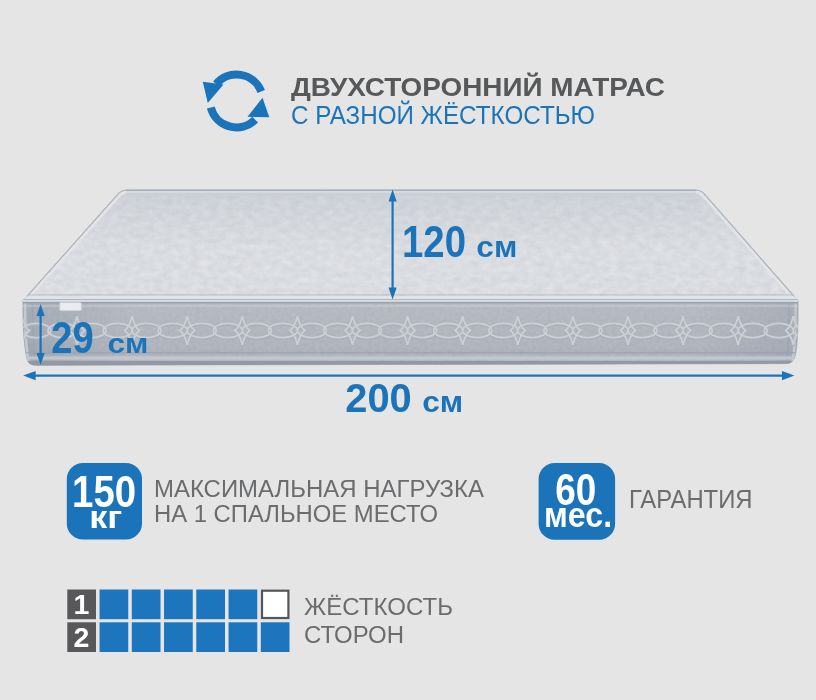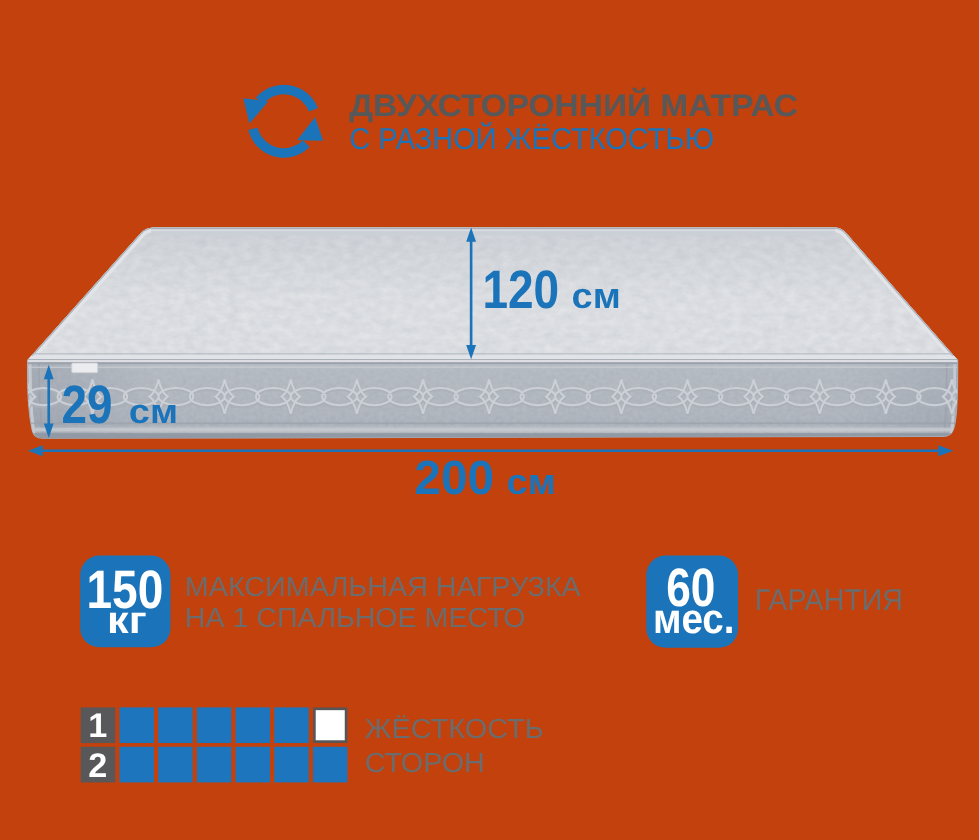--- a/index.html
+++ b/index.html
@@ -1,16 +1,16 @@
 <!DOCTYPE html>
 <html><head>
 <meta charset="utf-8">
 <style>
   html,body{margin:0;padding:0;background:#ffffff;}
-  .page{position:relative;width:816px;height:700px;background:#c2410c;font-family:"Liberation Sans", sans-serif;overflow:hidden;}
+  .page{position:relative;width:816px;height:700px;background:#e5e5e5;font-family:"Liberation Sans", sans-serif;overflow:hidden;}
   svg{display:block;}
 </style>
 </head>
 <body>
 <div class="page">
 <svg width="816" height="700" viewBox="0 0 816 700">
 <defs>
   <filter id="fabTop" x="-5%" y="-5%" width="110%" height="110%">
     <feTurbulence type="fractalNoise" baseFrequency="0.11 0.18" numOctaves="4" seed="11" result="n"></feTurbulence>
     <feColorMatrix in="n" type="matrix" values="0 0 0 0 0.91  0 0 0 0 0.92  0 0 0 0 0.93  0 0 0 0.95 0"></feColorMatrix>

